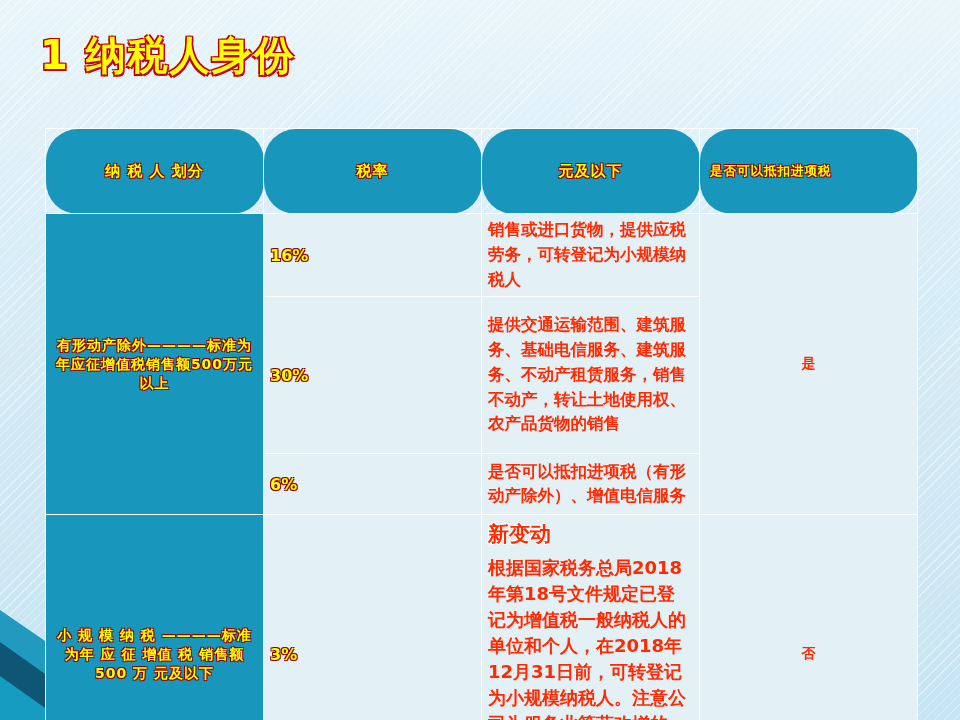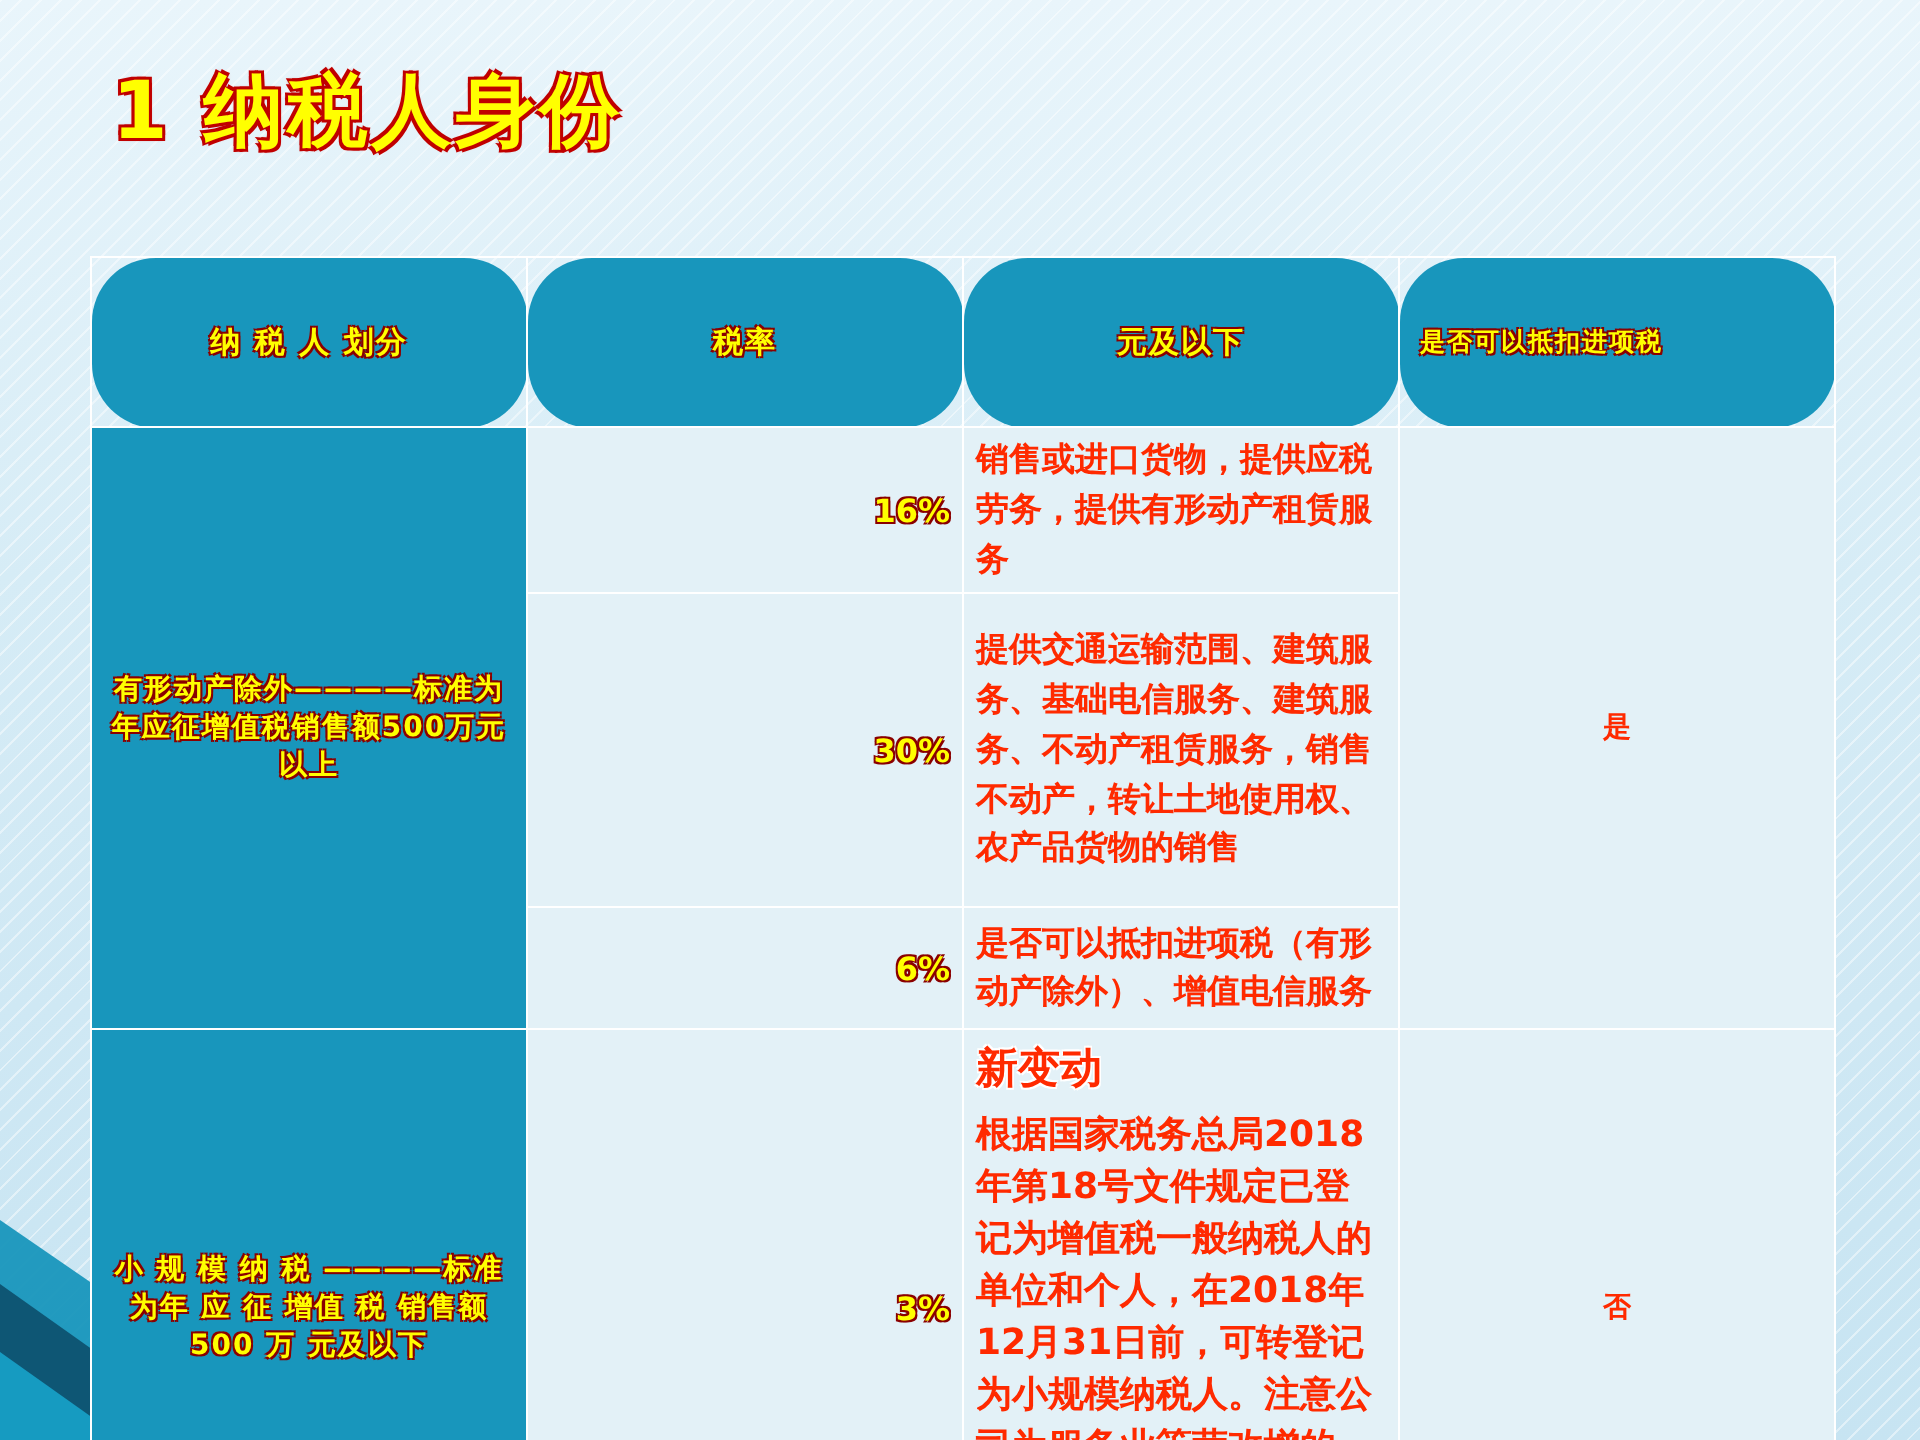--- a/index.html
+++ b/index.html
@@ -26,21 +26,21 @@
   .corner-deco {
     position: absolute;
     left: 0;
     bottom: 0;
     width: 300px;
     height: 140px;
     pointer-events: none;
   }
   .title {
     position: absolute;
-    left: 56px;
+    left: 40px;
     top: 28px;
     font-size: 40px;
     font-weight: bold;
     color: #ffff00;
     letter-spacing: 2px;
     text-shadow:
       -1.5px -1.5px 0 #c00000,
        1.5px -1.5px 0 #c00000,
       -1.5px  1.5px 0 #c00000,
        1.5px  1.5px 0 #c00000,
@@ -91,21 +91,21 @@
     line-height: 1.35;
     letter-spacing: 1px;
     text-shadow: -1px -1px 0 #8a0000, 1px -1px 0 #8a0000, -1px 1px 0 #8a0000, 1px 1px 0 #8a0000;
     width: 108px;
   }
   .rate-cell {
     background: #e3f1f7;
     color: #ffff00;
     font-weight: bold;
     font-size: 16px;
-    text-align: right;
+    text-align: left;
     width: 72px;
     text-shadow: -1px -1px 0 #8a0000, 1px -1px 0 #8a0000, -1px 1px 0 #8a0000, 1px 1px 0 #8a0000;
   }
   .scope-cell {
     background: #e3f1f7;
     color: #ff2a00;
     font-weight: bold;
     font-size: 16.5px;
     line-height: 1.5;
     text-align: left;
@@ -155,21 +155,21 @@
           <th class="hdr">纳 税 人 划分</th>
           <th class="hdr">税率</th>
           <th class="hdr">元及以下</th>
           <th class="hdr hdr-small left-align">是否可以抵扣进项税</th>
         </tr>
       </thead>
       <tbody>
         <tr class="row-16">
           <td class="cat-cell" rowspan="3">有形动产除外————标准为年应征增值税销售额500万元以上</td>
           <td class="rate-cell">16%</td>
-          <td class="scope-cell">销售或进口货物，提供应税劳务，提供有形动产租赁服务</td>
+          <td class="scope-cell">销售或进口货物，提供应税劳务，可转登记为小规模纳税人</td>
           <td class="ded-cell" rowspan="3">是</td>
         </tr>
         <tr class="row-10">
           <td class="rate-cell">30%</td>
           <td class="scope-cell">提供交通运输范围、建筑服务、基础电信服务、建筑服务、不动产租赁服务，销售不动产，转让土地使用权、农产品货物的销售</td>
         </tr>
         <tr class="row-6">
           <td class="rate-cell">6%</td>
           <td class="scope-cell">是否可以抵扣进项税（有形动产除外）、增值电信服务</td>
         </tr>

